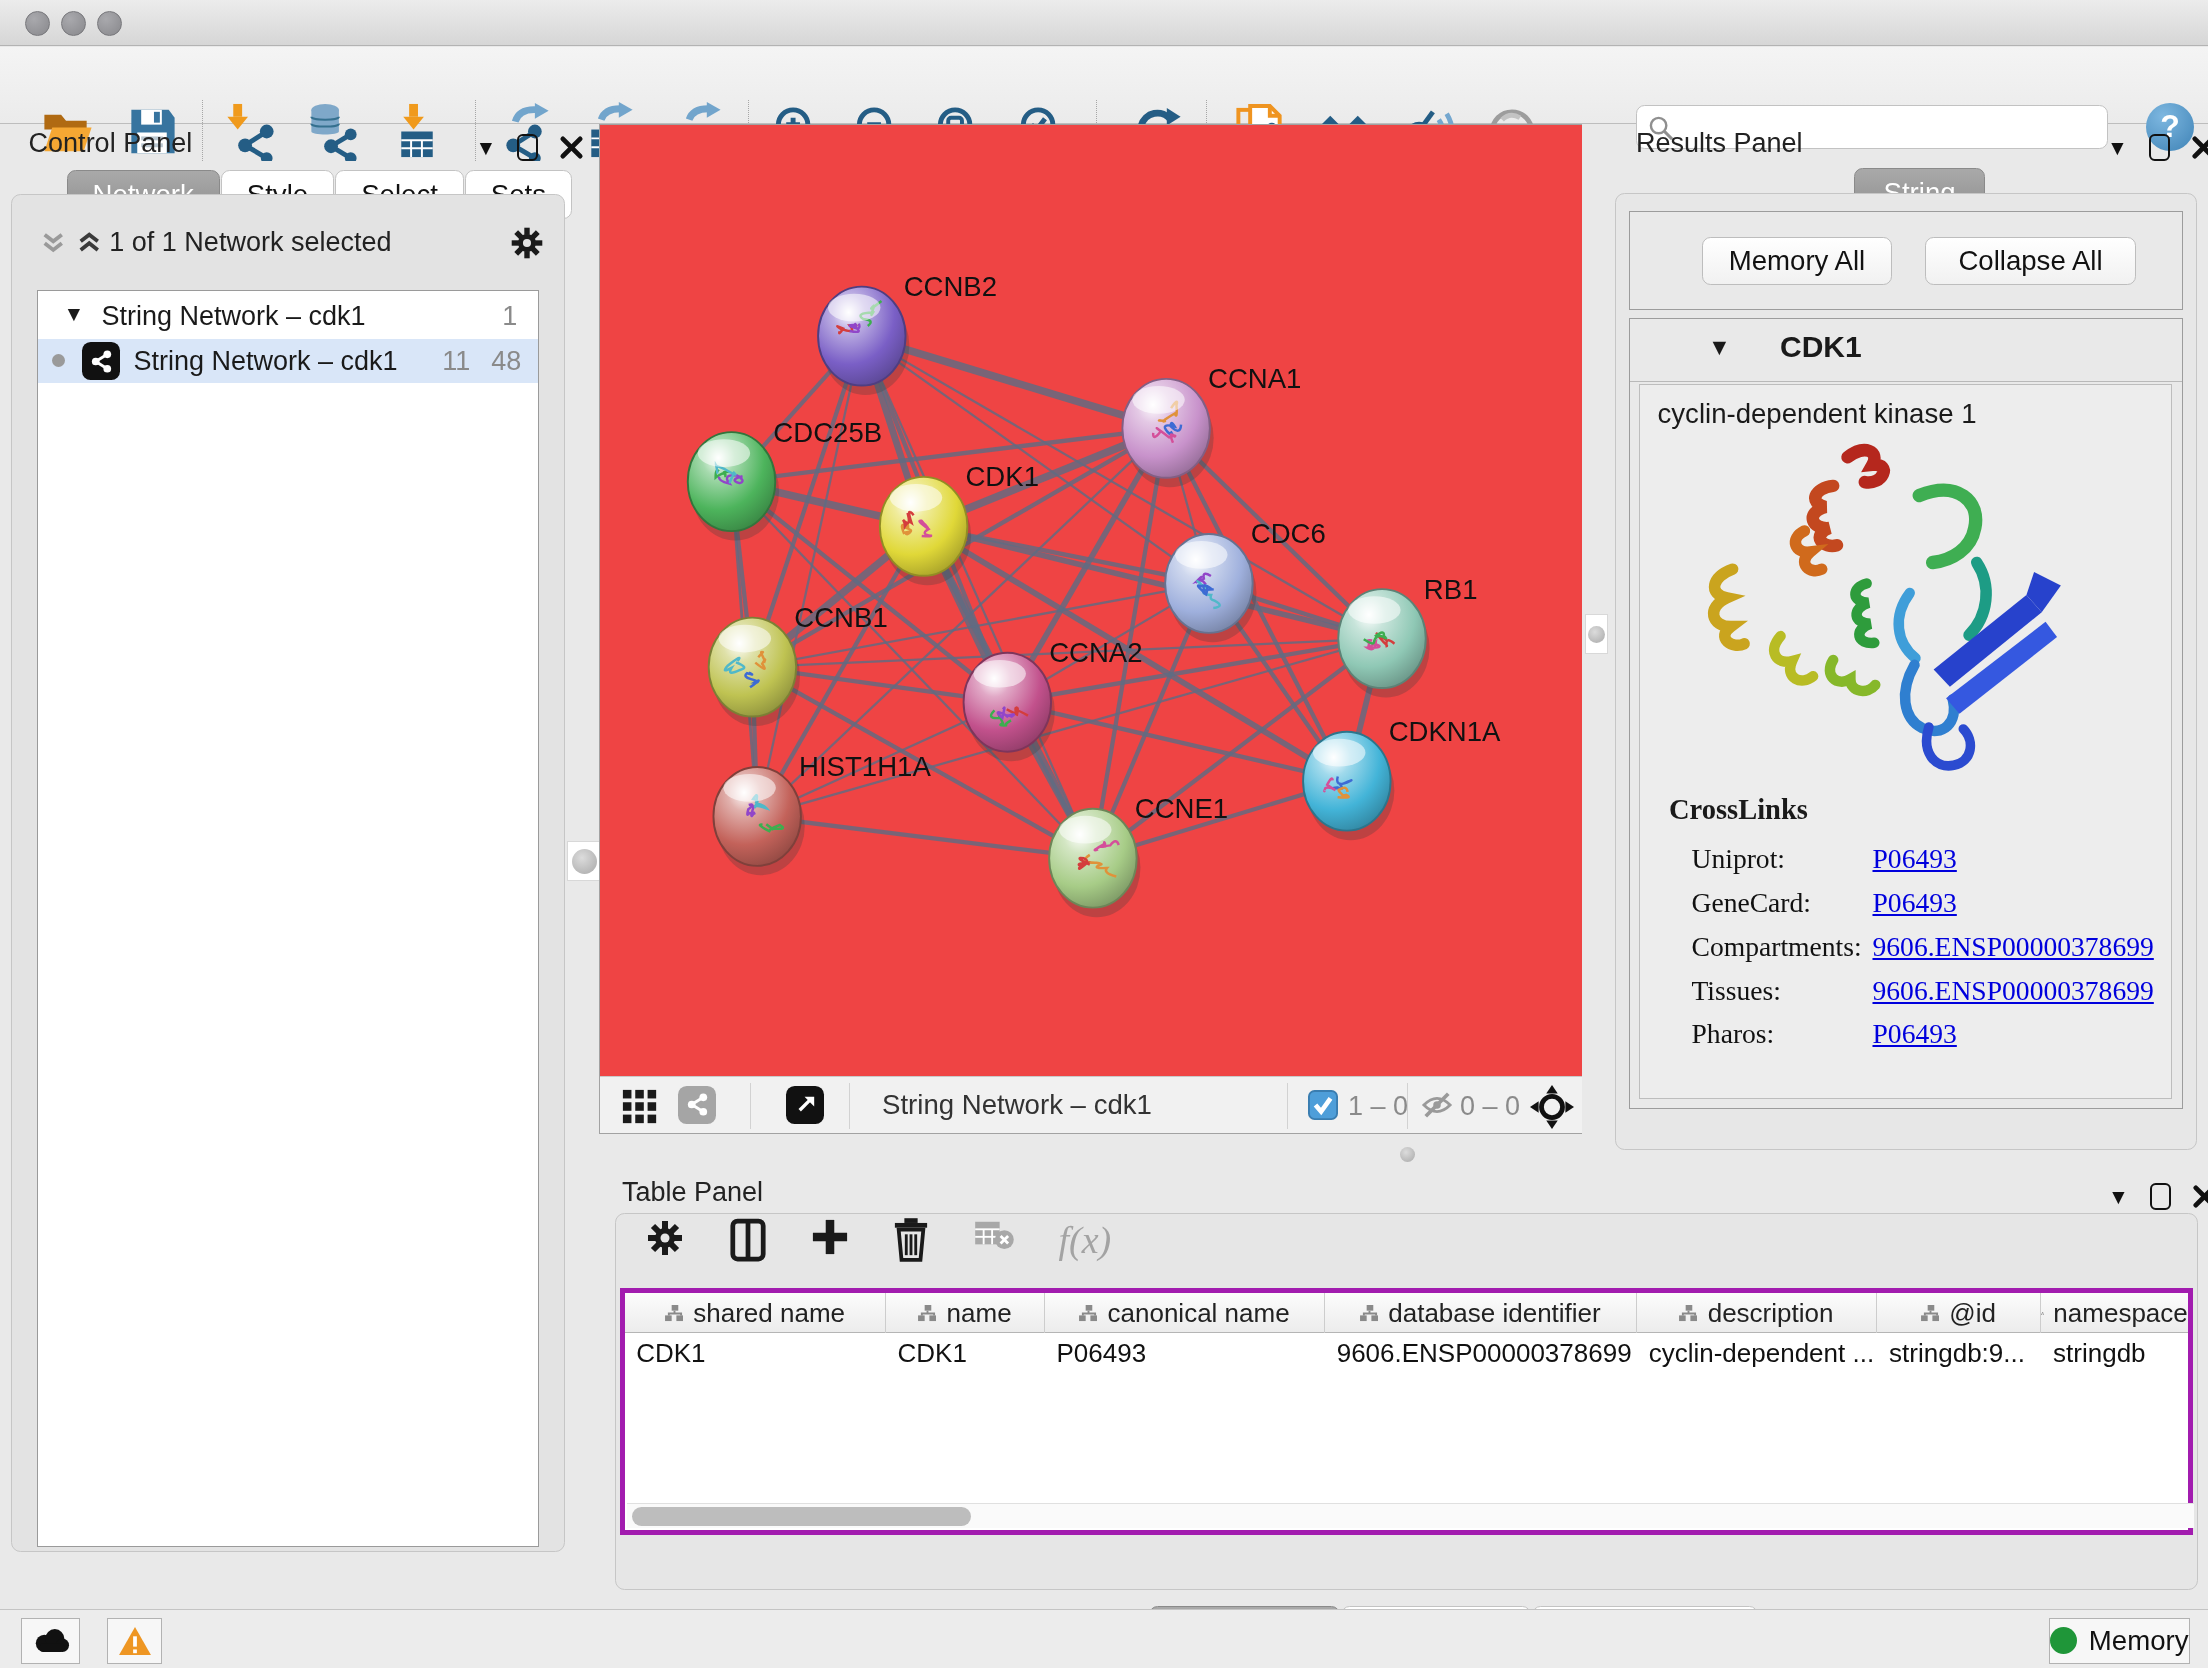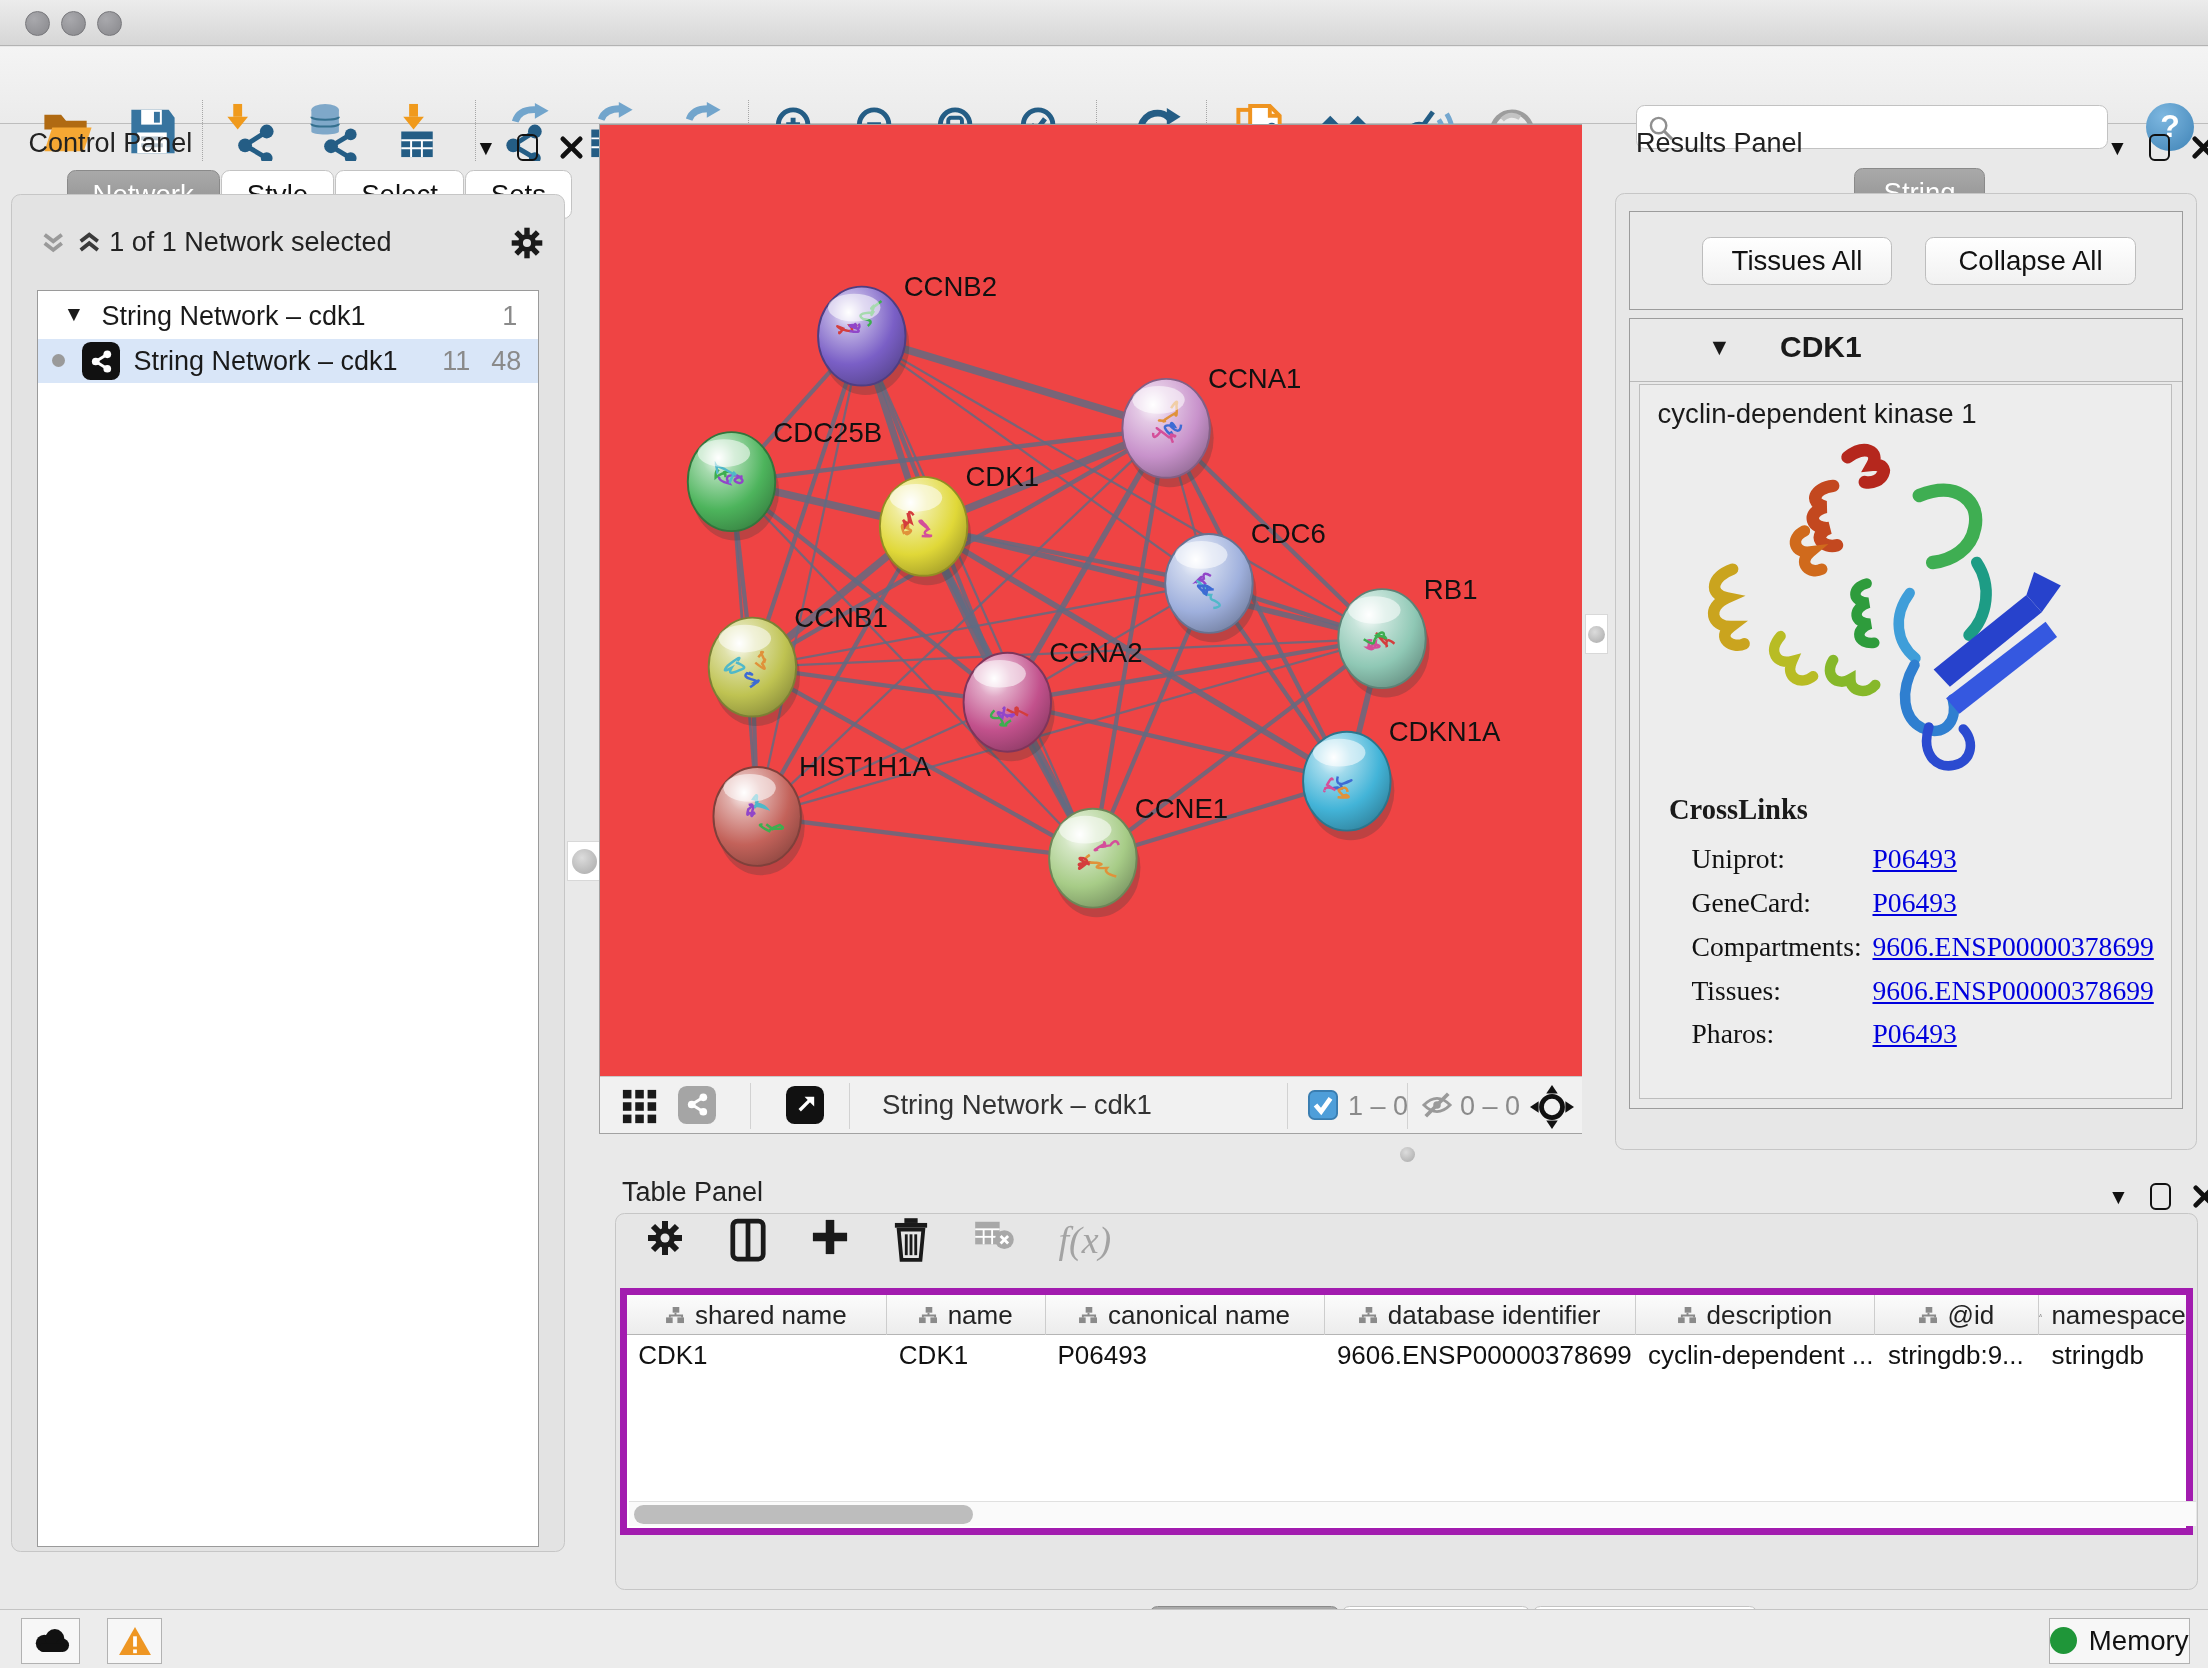--- a/index.html
+++ b/index.html
@@ -70,21 +70,21 @@
   .rp-entry-head{position:absolute;left:0;top:0;width:100%;height:63px;border-bottom:1px solid #b9b9b9;}
   .rp-content{position:absolute;left:9.5px;top:65px;width:533px;height:715px;background:#ededed;border:1px solid #bdbdbd;}
   .serif{font-family:"Liberation Serif",serif;}
   .xl-label{position:absolute;left:51px;font-size:27.6px;color:#111;}
   .xl-value{position:absolute;left:232px;font-size:27.6px;color:#0000dd;text-decoration:underline;cursor:pointer;}
   
   .table-panel{position:absolute;left:592px;top:1164px;width:1617px;height:445px;}
   .tp-inset{position:absolute;left:23px;top:49px;width:1583px;height:377px;background:#e6e6e6;
     border:1px solid #c6c6c6;border-radius:9.5px;}
   .tp-toolbar{position:absolute;left:28.5px;top:4px;height:53px;display:flex;gap:44px;align-items:flex-start;}
-  .tbox{position:absolute;left:3.8px;top:74px;width:1573px;height:247px;background:#fff;border:7px solid #a21caf;}
+  .tbox{position:absolute;left:3.8px;top:74px;width:1573px;height:247px;background:#fff;border:5px solid #a21caf;}
   .thead{position:absolute;left:0;top:0;width:100%;height:40px;background:linear-gradient(#fcfcfc,#ececec);
     border-bottom:1px solid #b5b5b5;display:flex;}
   .th{position:relative;height:40px;border-right:1px solid #cdcdcd;font-size:26px;color:#222;
     display:flex;align-items:center;justify-content:center;gap:9.5px;}
   .trdata{position:absolute;left:0;top:40px;width:100%;height:40px;display:flex;}
   .td{height:40px;font-size:26px;color:#111;padding:4.8px 0 0 11.4px;overflow:hidden;white-space:nowrap;}
   .hscroll{position:absolute;left:1.9px;bottom:1.9px;width:1567px;height:25px;background:#fafafa;border-top:1px solid #e0e0e0;}
   .hthumb{position:absolute;left:5.7px;top:2.9px;width:339px;height:19px;border-radius:9.5px;background:#bdbdbd;}
   .tp-tabs{position:absolute;left:533px;top:392px;display:flex;}
   
@@ -683,21 +683,21 @@
       <span class="tri">▼</span>
       <span class="sq"></span>
       <svg width="25" height="25" viewBox="0 0 26 26">
           <line x1="4" y1="4" x2="22" y2="22" stroke="#111" stroke-width="5" stroke-linecap="round"></line>
           <line x1="22" y1="4" x2="4" y2="22" stroke="#111" stroke-width="5" stroke-linecap="round"></line>
         </svg>
     </div>
     <div class="rp-tab">String</div>
     <div class="rp-inset">
       <div class="rp-box" style="top:17px;height:99px">
-        <div class="btn" style="position:absolute;left:72px;top:25px;width:190px;height:48px;line-height:46px">Tissues All</div>
+        <div class="btn" style="position:absolute;left:72px;top:25px;width:190px;height:48px;line-height:46px">Memory All</div>
         <div class="btn" style="position:absolute;left:295px;top:25px;width:211px;height:48px;line-height:46px">Collapse All</div>
       </div>
       <div class="rp-box" style="top:124px;height:791px">
         <div class="rp-entry-head">
           <span style="position:absolute;left:78px;top:15px;font-size:23px">▼</span>
           <span style="position:absolute;left:150px;top:11.4px;font-size:30px;font-weight:bold">CDK1</span>
         </div>
         <div class="rp-content">
           <span style="position:absolute;left:17px;top:13.3px;font-size:27.6px">cyclin-dependent kinase 1</span>
           <svg style="position:absolute;left:46px;top:55px" width="390" height="354" viewBox="0 0 400 370">

